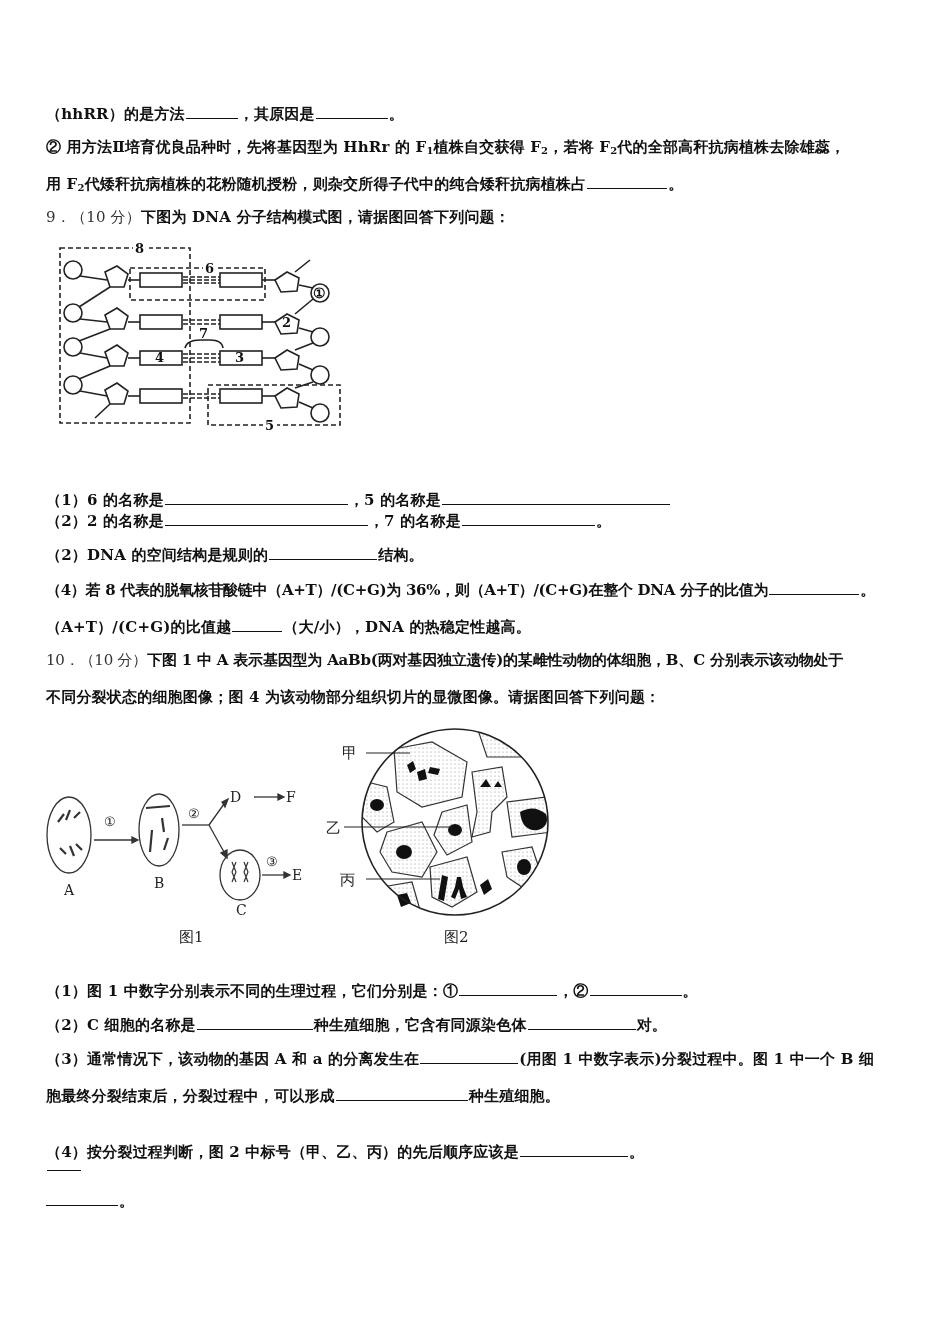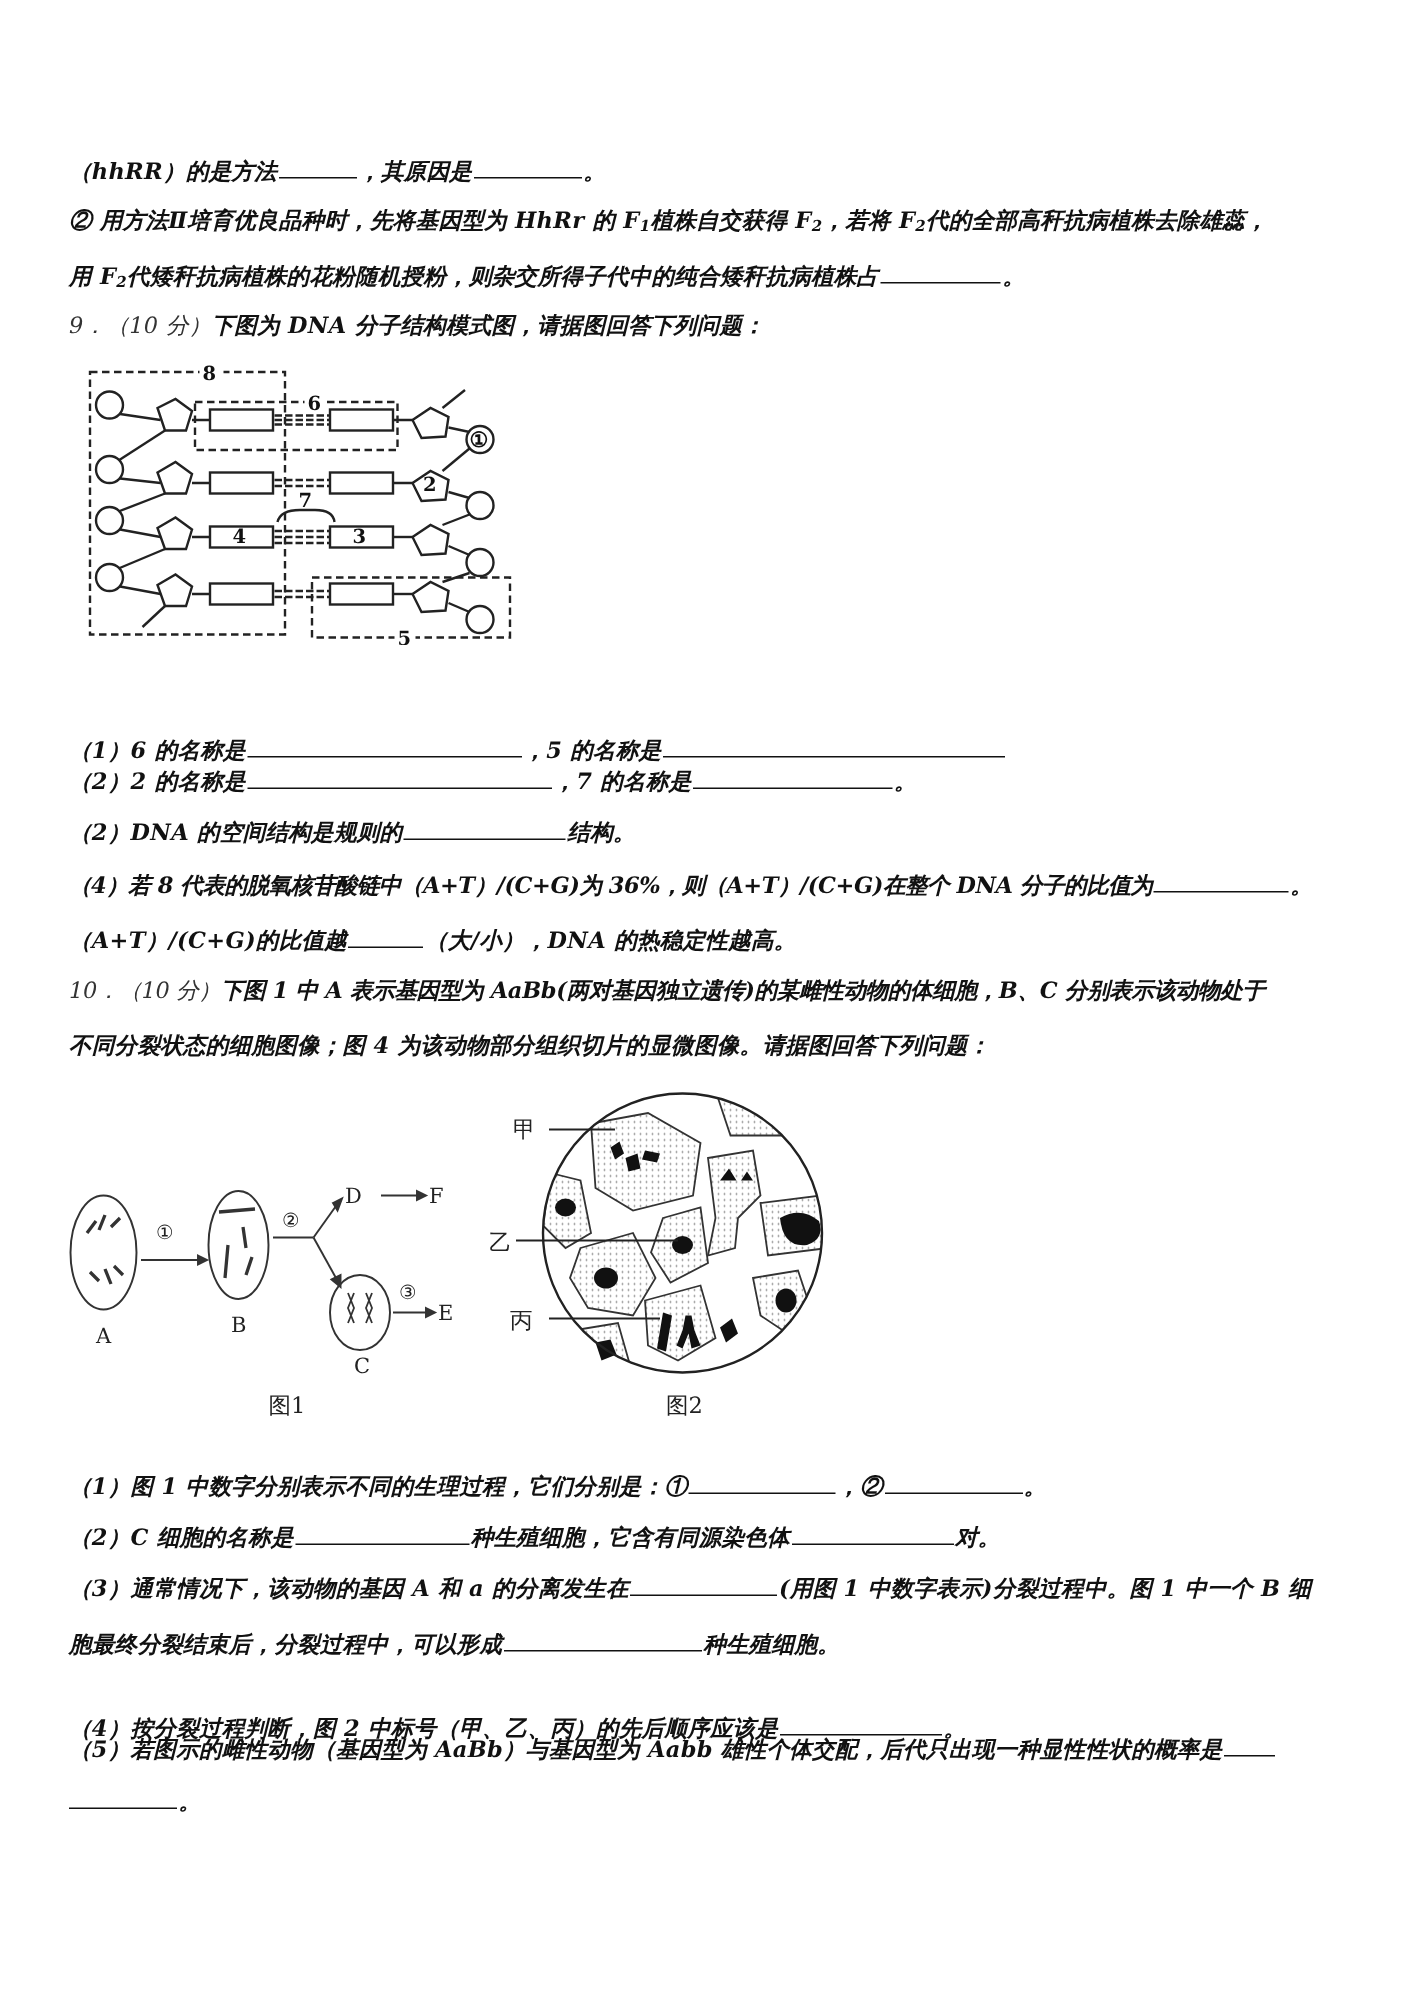--- a/index.html
+++ b/index.html
@@ -1,18 +1,18 @@
 <!DOCTYPE html>
 <html><head>
 <meta charset="utf-8">
 <style>
   html, body { margin:0; padding:0; background:#ffffff; }
   body { width:950px; height:1344px; position:relative; overflow:hidden;
          font-family:"DejaVu Serif","Liberation Serif",serif; color:#111; }
-  .line { position:absolute; left:46px; font-size:15px; font-weight:bold; white-space:nowrap; letter-spacing:0.2px;font-style:italic; }
+  .line { position:absolute; left:46px; font-size:15px; font-weight:bold; white-space:nowrap; letter-spacing:0.2px; }
   .plain { font-weight:normal; color:#333; }
   .blank { display:inline-block; border-bottom:1.5px solid #111; height:14px; vertical-align:baseline; margin:0 1px; }
   sub { font-size:10px; vertical-align:-2px; }
   .fig { position:absolute; }
   svg text { font-family:"DejaVu Serif","Liberation Serif",serif; }
 </style>
 </head>
 <body>
 
 <div class="line" style="top:104px">
@@ -239,17 +239,17 @@
 <div class="line" style="top:1049px">
   <span>（3）通常情况下，该动物的基因 A 和 a 的分离发生在</span><span class="blank" style="width:98px"></span><span>(用图 1 中数字表示)分裂过程中。图 1 中一个 B 细</span>
 </div>
 <div class="line" style="top:1086px">
   <span>胞最终分裂结束后，分裂过程中，可以形成</span><span class="blank" style="width:132px"></span><span>种生殖细胞。</span>
 </div>
 <div class="line" style="top:1142px">
   <span>（4）按分裂过程判断，图 2 中标号（甲、乙、丙）的先后顺序应该是</span><span class="blank" style="width:108px"></span><span>。</span>
 </div>
 <div class="line" style="top:1156px">
-  <span>（5）若图示的雌性动物（基因型为 AaBb）与基因型为 Aabb 雄性个体交配，后代只出现一种显性性状的概率是</span><span class="blank" style="width:34px"></span>
+  <span class="blank" style="width:34px"></span>
 </div>
 <div class="line" style="top:1191px">
   <span class="blank" style="width:72px;margin-left:0"></span><span>。</span>
 </div>
 
 </body></html>

